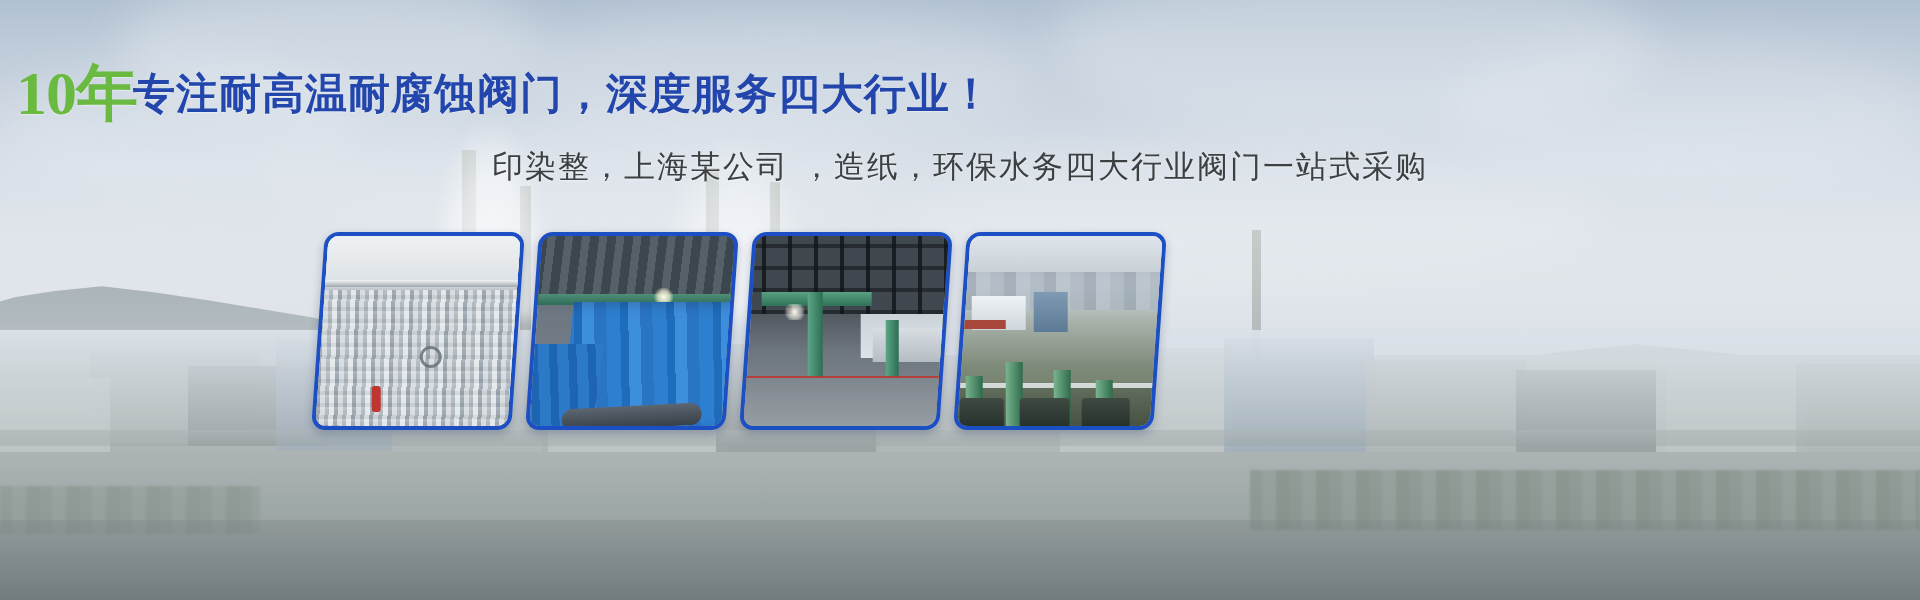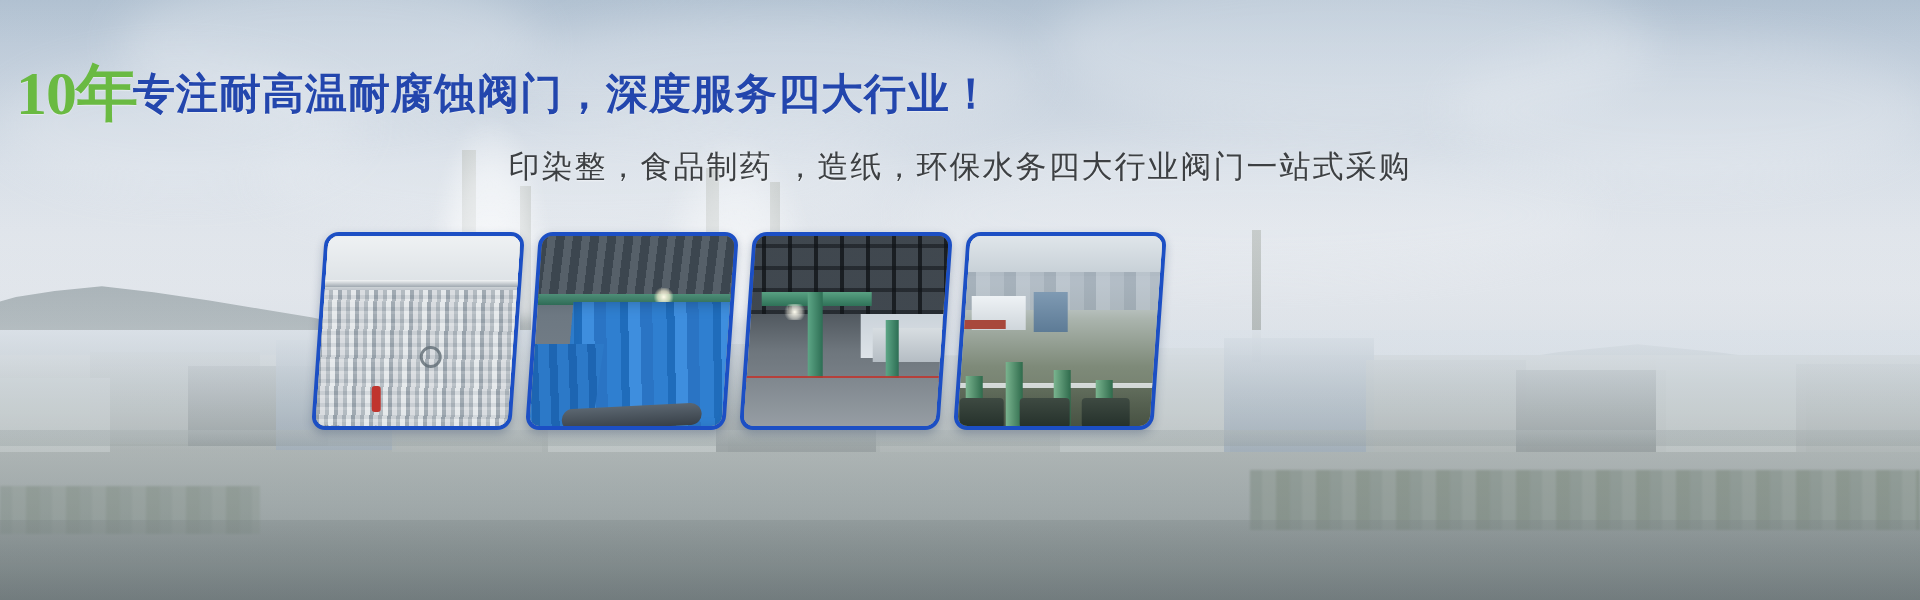--- a/index.html
+++ b/index.html
@@ -397,21 +397,21 @@
   <div class="haze"></div>
   <div class="fg-dark"></div>
   <div class="tint"></div>
 
   <div class="content">
 
     <div class="headline">
       <span class="h-years">10年</span><span class="h-main">专注耐高温耐腐蚀阀门，深度服务四大行业！</span>
     </div>
 
-    <div class="subline">印染整，食品制药 ，造纸，环保水务四大行业阀门一站式采购</div>
+    <div class="subline">印染整，上海某公司 ，造纸，环保水务四大行业阀门一站式采购</div>
 
     <div class="thumbs">
 
       <div class="thumb t1">
         <div class="inner">
           <div class="p1">
             <div class="ceiling"></div>
             <div class="rail"></div>
             <div class="wheel"></div>
             <div class="red"></div>

